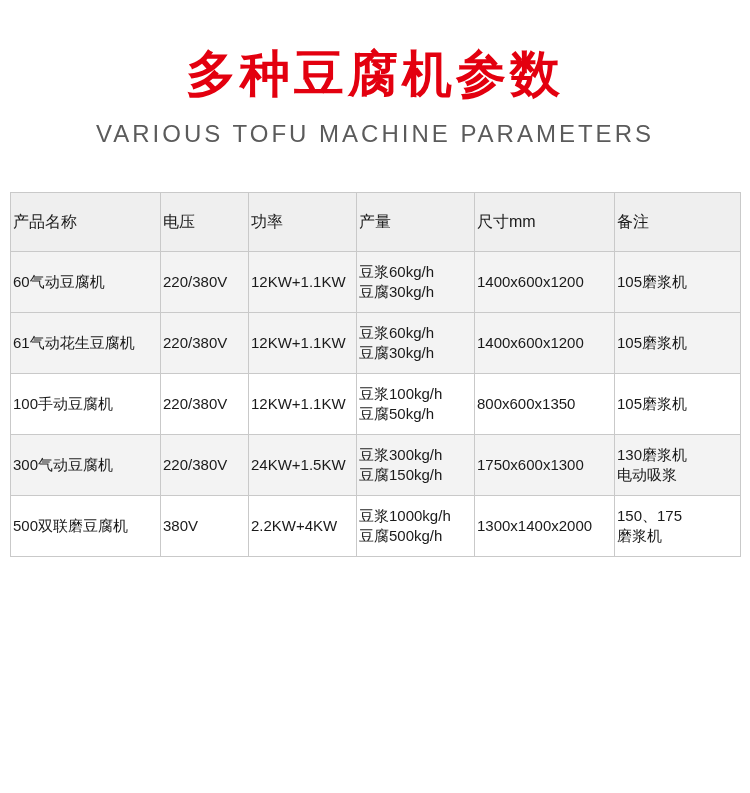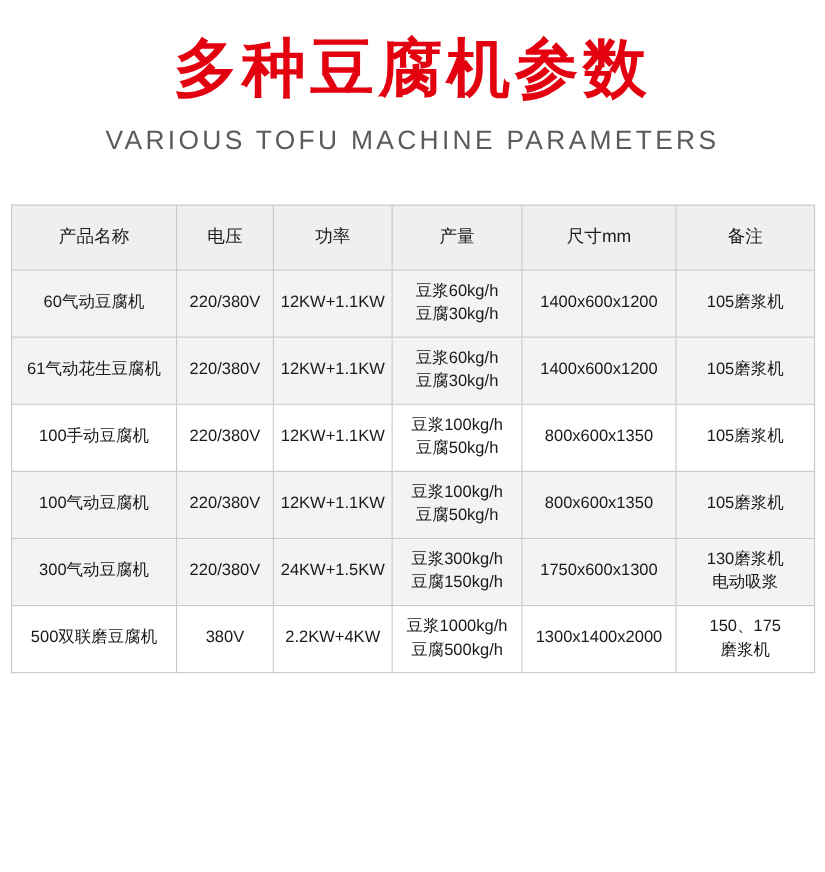--- a/index.html
+++ b/index.html
@@ -19,47 +19,47 @@
     height: 793px;
     position: relative;
     box-sizing: border-box;
   }
   .title-block {
     text-align: center;
     padding-top: 28px;
   }
   .main-title {
     font-family: "DejaVu Sans", sans-serif;
-    font-size: 58px;
+    font-size: 50px;
     font-weight: bold;
     color: #e3000f;
     letter-spacing: 4px;
     line-height: 1.2;
-    margin: 0;
+    margin: 16px;
   }
   .sub-title {
     font-family: "Liberation Sans", sans-serif;
     font-size: 24px;
     color: #5b5b5b;
     letter-spacing: 3px;
     margin-top: 16px;
     font-weight: 400;
   }
   .table-wrap {
     margin: 44px 10px 0 10px;
   }
   table.spec {
     border-collapse: collapse;
     width: 730px;
     table-layout: fixed;
     font-size: 15px;
   }
   table.spec th, table.spec td {
     border: 1px solid #c9c9c9;
-    text-align: center;
+    text-align: left;
     vertical-align: middle;
     padding: 6px 2px;
     font-weight: normal;
     color: #1a1a1a;
     line-height: 1.35;
   }
   table.spec thead th {
     background: #efefef;
     height: 46px;
     font-size: 16px;
@@ -151,34 +151,20 @@
             <span>豆浆100kg/h</span>
             <span>豆腐50kg/h</span>
           </td>
           <td>800x600x1350</td>
           <td class="cell-two-line">
             <span>105磨浆机</span>
             <span></span>
           </td>
         </tr>
         <tr class="even">
-          <td>100气动豆腐机</td>
-          <td>220/380V</td>
-          <td>12KW+1.1KW</td>
-          <td class="cell-two-line">
-            <span>豆浆100kg/h</span>
-            <span>豆腐50kg/h</span>
-          </td>
-          <td>800x600x1350</td>
-          <td class="cell-two-line">
-            <span>105磨浆机</span>
-            <span></span>
-          </td>
-        </tr>
-        <tr class="even">
           <td>300气动豆腐机</td>
           <td>220/380V</td>
           <td>24KW+1.5KW</td>
           <td class="cell-two-line">
             <span>豆浆300kg/h</span>
             <span>豆腐150kg/h</span>
           </td>
           <td>1750x600x1300</td>
           <td class="cell-two-line">
             <span>130磨浆机</span>

